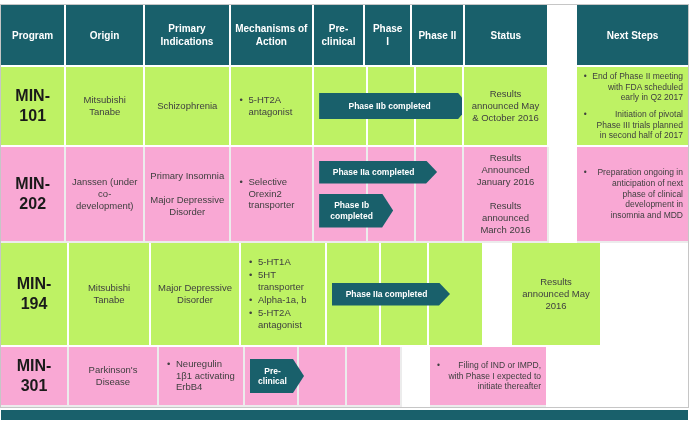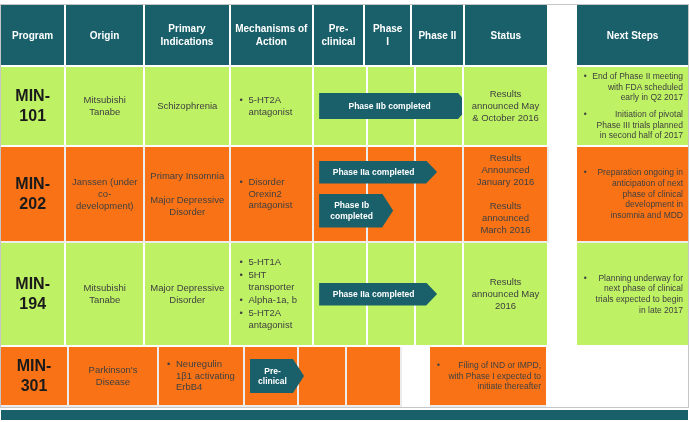--- a/index.html
+++ b/index.html
@@ -34,21 +34,21 @@
   
   .header{height:62px}
   .r1{height:80px} .r2{height:96px} .r3{height:104px} .r4{height:60px}
 
   .header .cell {
     background:#19606B; color:#ffffff;
     font-weight:bold; font-size:10px; line-height:1.3;
   }
   .header .c6 { padding:12px 6px; }
   .gray  .cell { background:#bef264; }
-  .white .cell { background:#f97316; border-right-color:#ececec; border-bottom-color:#ececec; }
+  .white .cell { background:#f9a8d4; border-right-color:#ececec; border-bottom-color:#ececec; }
 
   .program { font-weight:bold; color:#1a1a1a; font-size:16px; }
 
   
   .moa-cell { align-items:flex-start; text-align:left; padding-left:8px; padding-right:3px; }
   .bullets { list-style:none; }
   .bullets li { position:relative; padding-left:9px; margin-bottom:1px; }
   .bullets li::before { content:"\2022"; position:absolute; left:0; }
   .bullets.spread li:not(:last-child) { margin-bottom:14px; }
 
@@ -131,21 +131,21 @@
 
     <div class="row white r2">
       <div class="cell c1 program">MIN-202</div>
       <div class="cell c2">Janssen (under co-development)</div>
       <div class="cell c3">
         <div class="para">Primary Insomnia</div>
         <div class="para">Major Depressive Disorder</div>
       </div>
       <div class="cell c4 moa-cell">
         <ul class="bullets">
-          <li>Disorder Orexin2 antagonist</li>
+          <li>Selective Orexin2 transporter</li>
         </ul>
       </div>
       <div class="cell cp phase-cell">
         <div class="vsep v1"></div>
         <div class="vsep v2"></div>
         <div class="arrow a-lg">Phase IIa completed</div>
         <div class="arrow a-md">Phase Ib completed</div>
       </div>
       <div class="cell c8">
         <div class="para">Results Announced January 2016</div>
@@ -173,25 +173,20 @@
         </ul>
       </div>
       <div class="cell cp phase-cell">
         <div class="vsep v1"></div>
         <div class="vsep v2"></div>
         <div class="arrow a-lg">Phase IIa completed</div>
       </div>
       <div class="cell c8">
         <div class="para">Results announced May 2016</div>
       </div>
-      <div class="cell c9 next-cell">
-        <ul class="nbullets">
-          <li>Planning underway for next phase of clinical trials expected to begin in late 2017</li>
-        </ul>
-      </div>
     </div>
 
     <div class="row white r4">
       <div class="cell c1 program">MIN-301</div>
       <div class="cell c3">
         <div class="para">Parkinson's Disease</div>
       </div>
       <div class="cell c4 moa-cell">
         <ul class="bullets">
           <li>Neuregulin 1β1 activating ErbB4</li>

